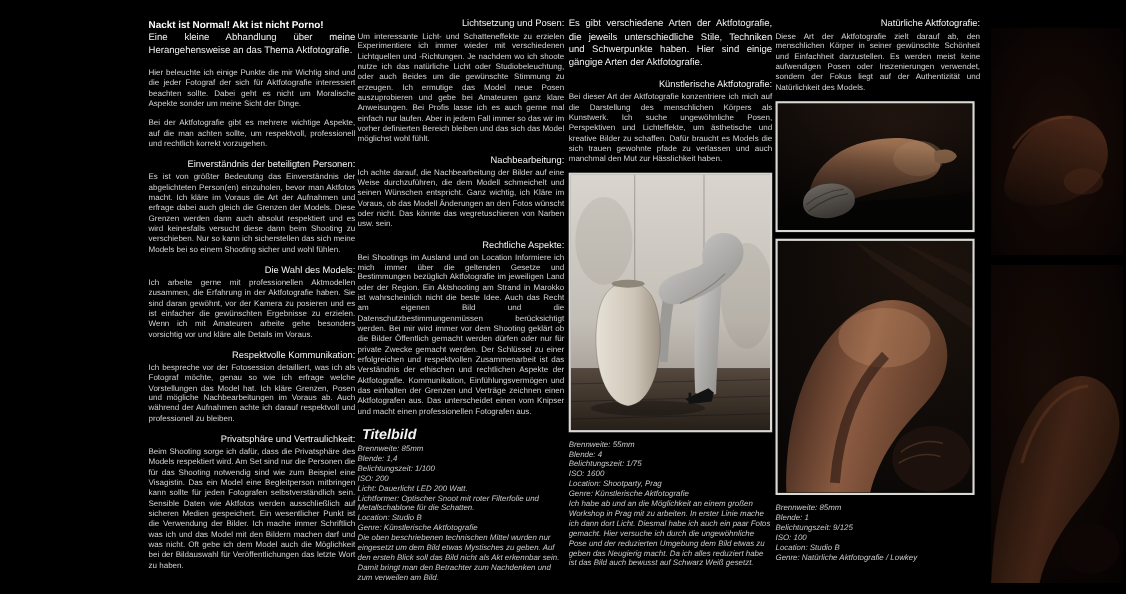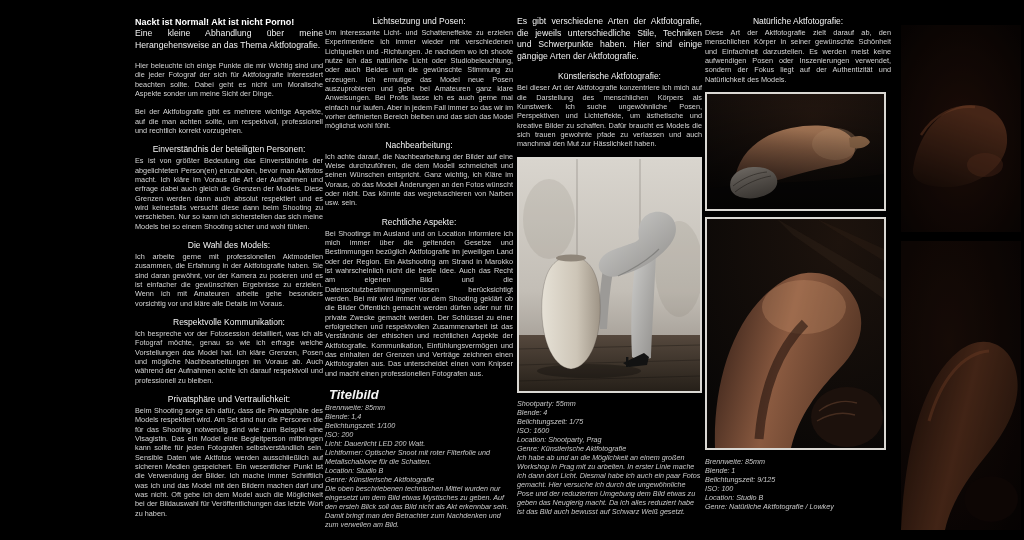--- a/index.html
+++ b/index.html
@@ -12,21 +12,21 @@
   }
   .col{position:absolute;text-align:justify;}
   #col1{left:135px;top:16px;width:188px;}
   #col2{left:325px;top:16px;width:188px;}
   #col3{left:517px;top:16px;width:185px;}
   #col4{left:705px;top:16px;width:186px;}
 
   .title{font-size:9px;font-weight:bold;color:#ffffff;line-height:1.35;margin:0;}
   .subtitle{font-size:8.7px;color:#f0f0f0;line-height:1.32;margin:0 0 10px 0;}
   .body-p{font-size:7.3px;line-height:1.28;color:#d4d4d4;margin:0 0 9px 0;}
-  .sec-h{font-size:8.5px;font-weight:400;color:#f4f4f4;margin:9px 0 2px 0;text-align:center;}
+  .sec-h{font-size:8.5px;font-weight:400;color:#f4f4f4;margin:9px 0 2px 0;text-align:right;}
   .sec-b{font-size:7.3px;line-height:1.28;color:#d4d4d4;margin:0;}
   .intro-large{font-size:8.7px;line-height:1.33;color:#f0f0f0;margin:0 0 9px 0;}
   .meta-h{font-size:13px;font-weight:bold;color:#f4f4f4;margin:9px 0 1px 4px;text-align:left;font-style:italic;}
   .meta-list{font-style:italic;font-size:7.2px;line-height:1.25;color:#c8c8c8;text-align:left;}
   .meta-note{font-style:italic;font-size:7.2px;line-height:1.27;color:#c8c8c8;margin:0;text-align:left;}
 
   .photo-frame{
     border:2px solid #dad8d3;
     background:#000;
     box-sizing:border-box;
@@ -147,21 +147,21 @@
 
       <path d="M120,80 C117,63 127,51 142,53 C155,55 161,68 154,81 C145,97 121,112 99,117 C87,120 78,113 80,104 C83,93 97,90 108,86 C113,84 118,83 120,80 Z" fill="url(#skinG)"></path>
       <path d="M99,117 C110,112 128,102 140,90" fill="none" stroke="rgba(70,68,66,0.35)" stroke-width="1.2"></path>
 
       <path d="M104,204 L125,194 L130,198 L128,206 L110,208 Z" fill="#121212"></path>
       <rect x="107" y="198" width="2.4" height="10" fill="#121212"></rect>
     </svg>
   </div>
 
   <div class="meta-list">
-      <div class="meta-line">Shootparty: 55mm</div>
+      <div class="meta-line">Brennweite: 55mm</div>
       <div class="meta-line">Blende: 4</div>
       <div class="meta-line">Belichtungszeit: 1/75</div>
       <div class="meta-line">ISO: 1600</div>
       <div class="meta-line">Location: Shootparty, Prag</div>
       <div class="meta-line">Genre: Künstlerische Aktfotografie</div>
     </div>
   <p class="meta-note">Ich habe ab und an die Möglichkeit an einem großen Workshop in Prag mit zu arbeiten. In erster Linie mache ich dann dort Licht. Diesmal habe ich auch ein paar Fotos gemacht. Hier versuche ich durch die ungewöhnliche Pose und der reduzierten Umgebung dem Bild etwas zu geben das Neugierig macht. Da ich alles reduziert habe ist das Bild auch bewusst auf Schwarz Weiß gesetzt.</p>
 </div>
 
 <div class="col" id="col4">

